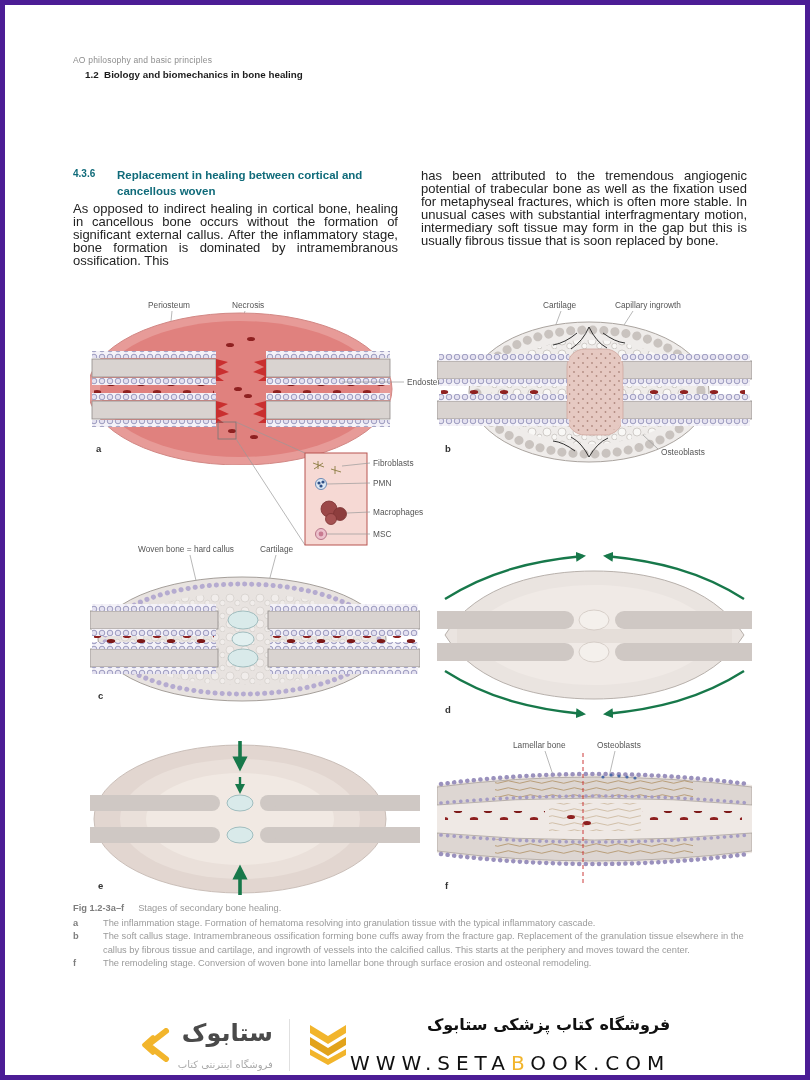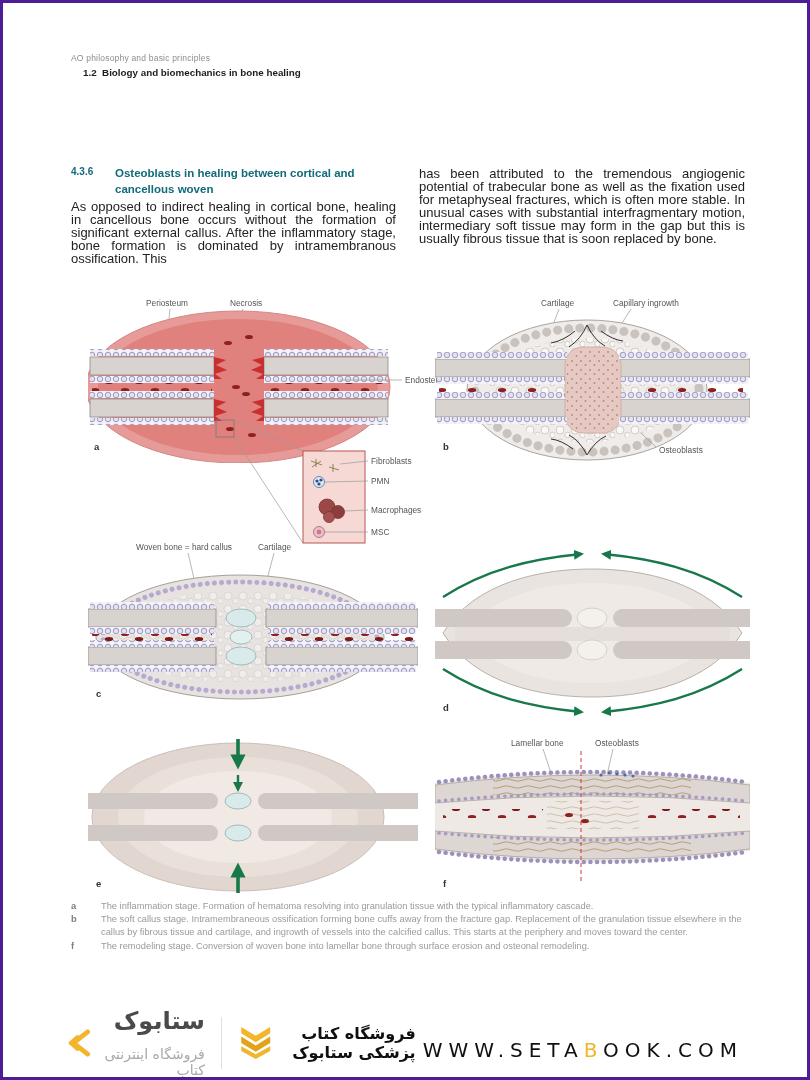--- a/index.html
+++ b/index.html
@@ -1,17 +1,17 @@
 <!DOCTYPE html>
 <html><head>
 <meta charset="utf-8">
 <style>
   *{margin:0;padding:0;box-sizing:border-box}
   html,body{background:#f5f5f5}
-  .page{position:relative;width:810px;height:1080px;margin:0 auto;background:#fff;border:3px solid #4c1d95;font-family:"Liberation Sans",sans-serif;overflow:hidden}
+  .page{position:relative;width:810px;height:1080px;margin:0 auto;background:#fff;border:5px solid #4c1d95;font-family:"Liberation Sans",sans-serif;overflow:hidden}
   .runhead{position:absolute;left:68px;top:50px;font-size:8.5px;color:#8d8d8d;letter-spacing:.2px}
   .chapter{position:absolute;left:80px;top:64px;font-size:9.8px;font-weight:bold;color:#1c1c1c;white-space:pre-wrap}
   .sec-num{position:absolute;left:68px;top:163px;font-size:10px;font-weight:bold;color:#106b7a}
   .sec-title{position:absolute;left:112px;top:163px;width:295px;font-size:11.5px;font-weight:bold;color:#106b7a;line-height:15.5px}
   .col{position:absolute;font-family:Liberation Sans, sans-serif;font-size:13px;line-height:13px;color:#222;text-align:justify}
   .col-left{left:68px;top:197px;width:325px}
   .col-right{left:416px;top:164px;width:326px}
   .fig{position:absolute}
   svg text{font-family:"Liberation Sans",sans-serif;font-size:8.3px;fill:#555}
   svg text.let{font-size:9.5px;font-weight:bold;fill:#333}
@@ -19,23 +19,23 @@
   .bone{fill:#d9d3d0;stroke:#8f8b88;stroke-width:.8}
   .caption{position:absolute;left:68px;top:897px;width:676px;font-size:9.3px;line-height:1.42;color:#9a9a9a}
   .cap-first{display:flex;gap:14px;margin-bottom:2px}
   .cap-id{font-weight:bold;color:#7d7d7d;white-space:pre-wrap}
   .cap-row{display:grid;grid-template-columns:30px 1fr}
   .cap-key{font-weight:bold;color:#7d7d7d}
   .footer{position:absolute;left:0;right:0;top:1002px;height:76px;display:flex;align-items:center;justify-content:center;padding:0 64px;font-family:"DejaVu Sans",sans-serif}
   .f-left{display:flex;align-items:center;gap:16px}
   .logo{display:flex;align-items:center;gap:8px}
   .logo-title{font-size:24px;font-weight:bold;color:#4a4a4a;line-height:1.1}
-  .logo-sub{font-size:14px;color:#a9a9a9;margin-top:12px}
+  .logo-sub{font-size:10px;color:#a9a9a9;margin-top:12px}
   .f-div{width:1px;height:52px;background:#e0e0e0}
-  .f-right{display:flex;flex-direction:row;align-items:flex-end;gap:7px}
+  .f-right{display:flex;flex-direction:column;align-items:flex-end;gap:17px}
   .tagline{font-size:16px;font-weight:bold;color:#101010}
   .site{font-size:20px;font-weight:normal;color:#101010;letter-spacing:6px;font-family:"DejaVu Sans",sans-serif}
   .site .gold{color:#f2b52c}
 </style>
 </head>
 <body>
 
 <div class="page">
 
   <svg width="0" height="0" style="position:absolute" aria-hidden="true">
@@ -63,21 +63,21 @@
         <path d="M0 0 L10 5 L0 10 Z" fill="#17784a"></path>
       </marker>
     </defs>
   </svg>
 
   <div class="runhead">AO philosophy and basic principles</div>
   <div class="chapter">1.2  Biology and biomechanics in bone healing</div>
 
   <div class="sec-num">4.3.6</div>
   <div class="sec-title">
-    <span>Osteoblasts in healing between cortical and</span><br>
+    <span>Replacement in healing between cortical and</span><br>
     <span>cancellous woven</span>
   </div>
 
   <div class="col col-left">As opposed to indirect healing in cortical bone, healing in cancellous bone occurs without the formation of significant external callus. After the inflammatory stage, bone formation is dominated by intramembranous ossification. This</div>
   <div class="col col-right">has been attributed to the tremendous angiogenic potential of trabecular bone as well as the fixation used for metaphyseal fractures, which is often more stable. In unusual cases with substantial interfragmentary motion, intermediary soft tissue may form in the gap but this is usually fibrous tissue that is soon replaced by bone.</div>
 
   <svg class="fig" style="left:85px;top:292px" width="360" height="168" viewBox="0 0 360 168">
     <text x="58" y="11">Periosteum</text>
     <line class="ptr" x1="82" y1="14" x2="78" y2="55"></line>
     <text x="142" y="11">Necrosis</text>
@@ -284,20 +284,24 @@
     </g>
     <rect x="8" y="74" width="100" height="9" fill="url(#rbc)"></rect>
     <rect x="205" y="74" width="100" height="9" fill="url(#rbc)"></rect>
     <ellipse cx="150" cy="86" rx="4" ry="2" fill="#8e2020"></ellipse>
     <ellipse cx="134" cy="80" rx="4" ry="2" fill="#8e2020"></ellipse>
     <path d="M146 16 L146 148" stroke="#cc3a3a" stroke-width="1" stroke-dasharray="4 3" fill="none"></path>
     <text class="let" x="8" y="152">f</text>
   </svg>
 
   <div class="caption">
+    <div class="cap-first">
+      <span class="cap-id">Fig 1.2-3a–f</span>
+      <span>Stages of secondary bone healing.</span>
+    </div>
     <div class="cap-row">
       <span class="cap-key">a</span>
       <span>The inflammation stage. Formation of hematoma resolving into granulation tissue with the typical inflammatory cascade.</span>
     </div>
     <div class="cap-row">
       <span class="cap-key">b</span>
       <span>The soft callus stage. Intramembraneous ossification forming bone cuffs away from the fracture gap. Replacement of the granulation tissue elsewhere in the callus by fibrous tissue and cartilage, and ingrowth of vessels into the calcified callus. This starts at the periphery and moves toward the center.</span>
     </div>
     <div class="cap-row">
       <span class="cap-key">f</span>

